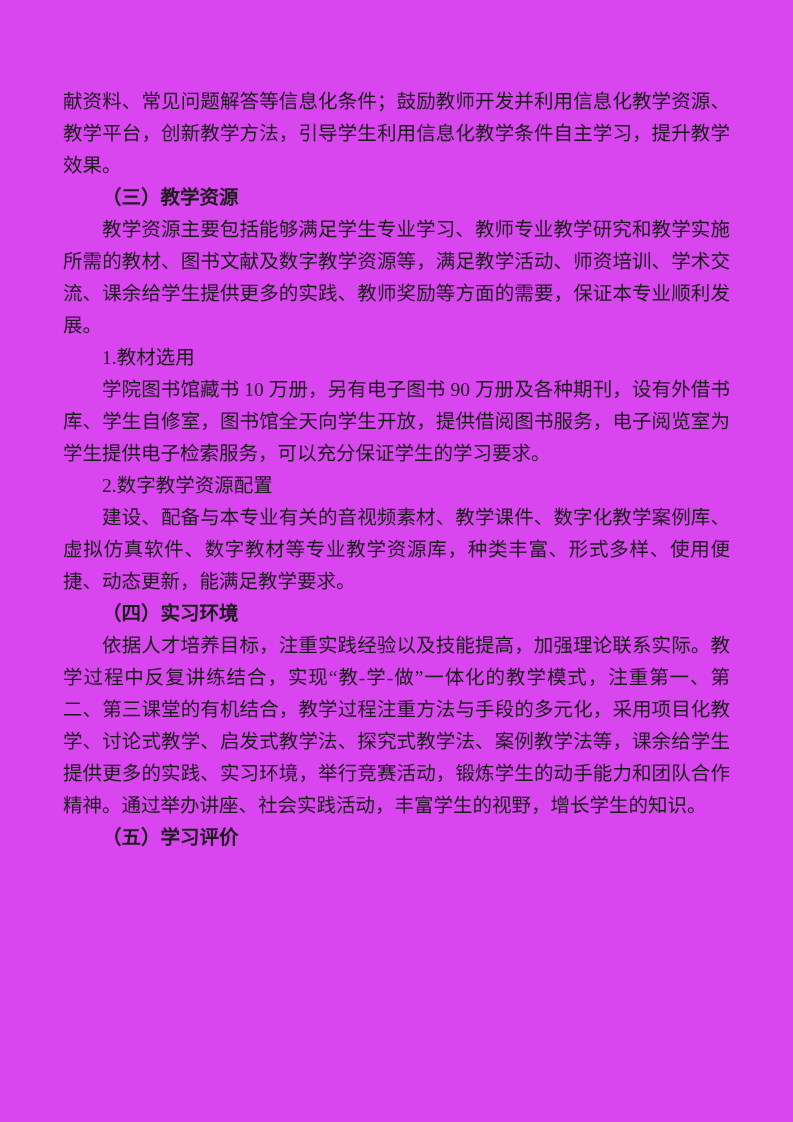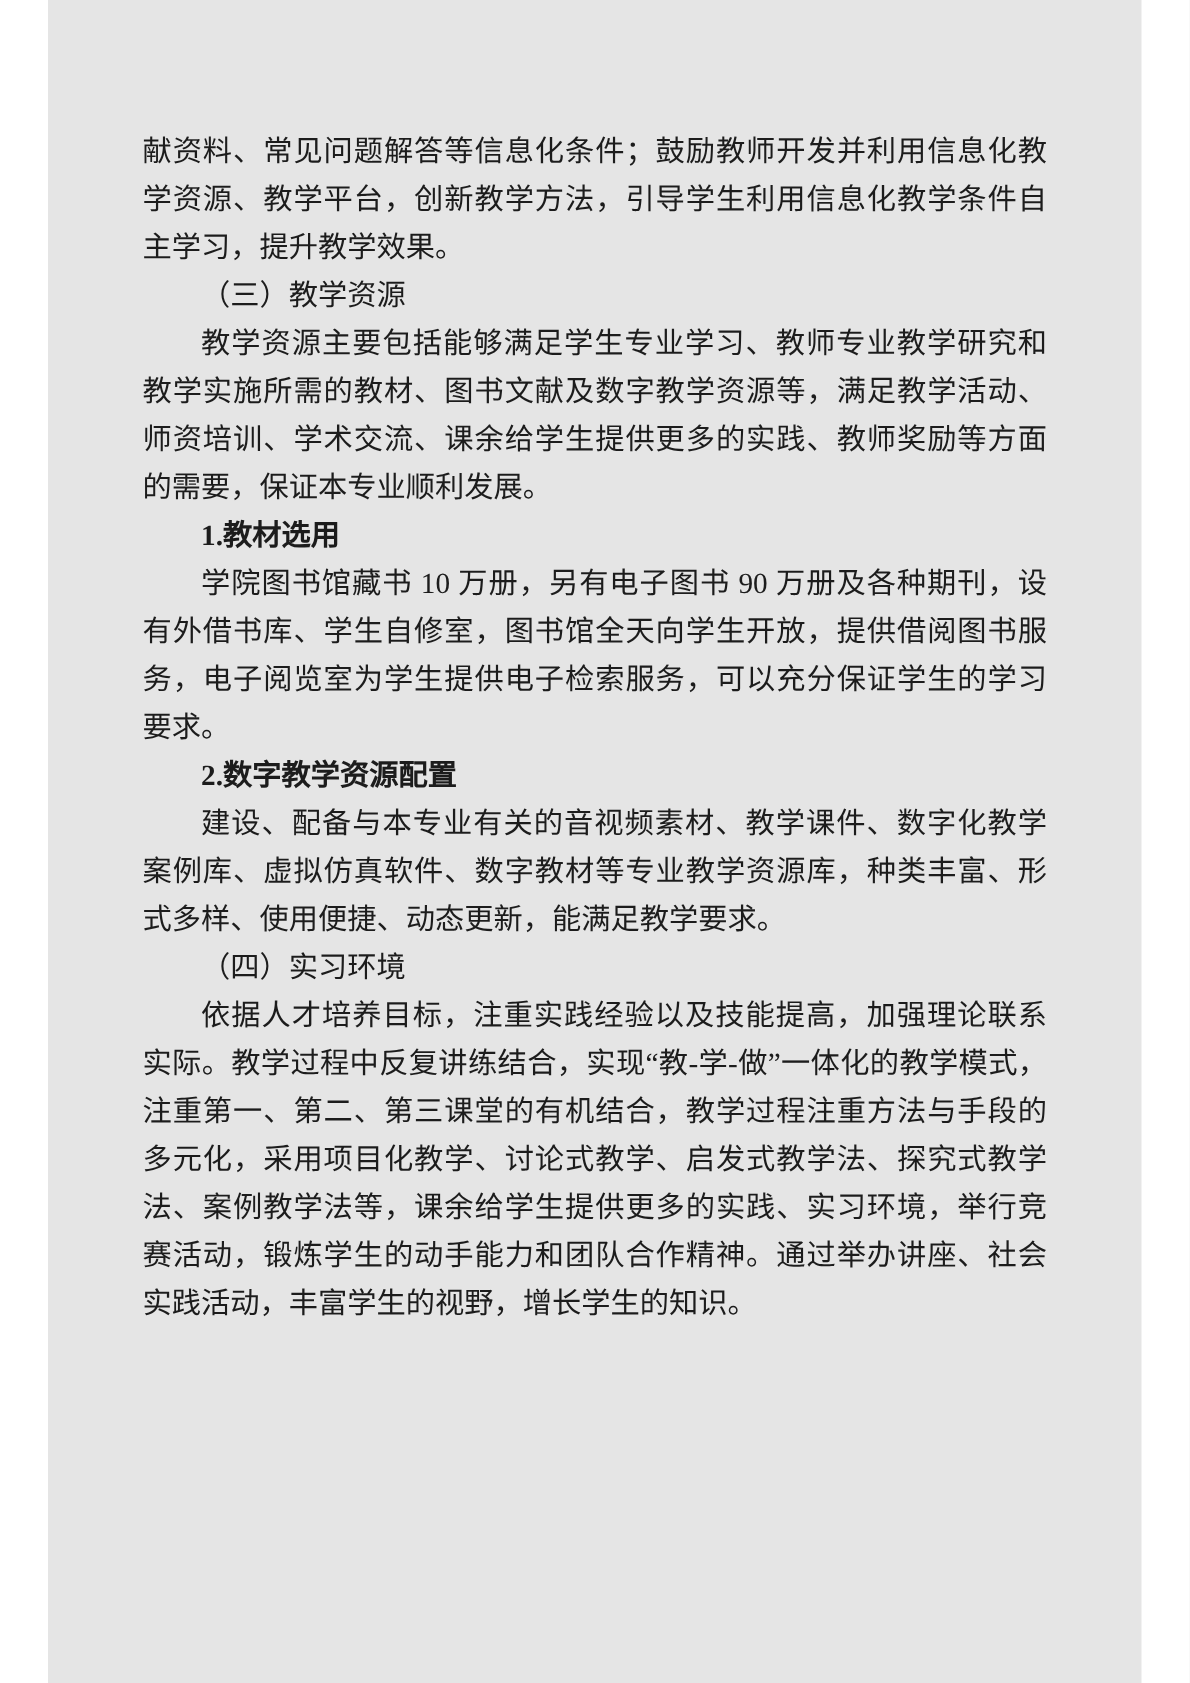--- a/index.html
+++ b/index.html
@@ -2,24 +2,24 @@
 <html lang="zh-CN"><head>
 <meta charset="utf-8">
 <style>
   html, body {
     margin: 0;
     padding: 0;
     background: #ffffff;
   }
   .page {
     position: relative;
-    width: 729px;
+    width: 793px;
     height: 1122px;
     margin: 0 auto;
-    background: #e5e5e5;
+    background: #d946ef;
     overflow: hidden;
     box-sizing: border-box;
     padding: 86px 63px 0 63px;
     font-family: "Liberation Serif", "DejaVu Serif", serif;
     font-size: 19.5px;
     line-height: 32px;
     color: #1c1c1c;
   }
   .page p {
     margin: 0;
@@ -28,34 +28,35 @@
     text-justify: inter-character;
     word-break: break-all;
   }
   .para {
     text-indent: 2em;
   }
   .para-continued {
     text-indent: 0;
   }
   .heading {
-    font-weight: normal;
+    font-weight: bold;
     text-indent: 2em;
   }
   .subheading {
-    font-weight: bold;
+    font-weight: normal;
     text-indent: 2em;
   }
 </style>
 </head>
 <body>
 
 <div class="page">
   <p class="para-continued">献资料、常见问题解答等信息化条件；鼓励教师开发并利用信息化教学资源、教学平台，创新教学方法，引导学生利用信息化教学条件自主学习，提升教学效果。</p>
   <p class="heading">（三）教学资源</p>
   <p class="para">教学资源主要包括能够满足学生专业学习、教师专业教学研究和教学实施所需的教材、图书文献及数字教学资源等，满足教学活动、师资培训、学术交流、课余给学生提供更多的实践、教师奖励等方面的需要，保证本专业顺利发展。</p>
   <p class="subheading">1.教材选用</p>
   <p class="para">学院图书馆藏书 10 万册，另有电子图书 90 万册及各种期刊，设有外借书库、学生自修室，图书馆全天向学生开放，提供借阅图书服务，电子阅览室为学生提供电子检索服务，可以充分保证学生的学习要求。</p>
   <p class="subheading">2.数字教学资源配置</p>
   <p class="para">建设、配备与本专业有关的音视频素材、教学课件、数字化教学案例库、虚拟仿真软件、数字教材等专业教学资源库，种类丰富、形式多样、使用便捷、动态更新，能满足教学要求。</p>
   <p class="heading">（四）实习环境</p>
   <p class="para">依据人才培养目标，注重实践经验以及技能提高，加强理论联系实际。教学过程中反复讲练结合，实现“教-学-做”一体化的教学模式，注重第一、第二、第三课堂的有机结合，教学过程注重方法与手段的多元化，采用项目化教学、讨论式教学、启发式教学法、探究式教学法、案例教学法等，课余给学生提供更多的实践、实习环境，举行竞赛活动，锻炼学生的动手能力和团队合作精神。通过举办讲座、社会实践活动，丰富学生的视野，增长学生的知识。</p>
+  <p class="heading">（五）学习评价</p>
 </div>
 
 </body></html>

